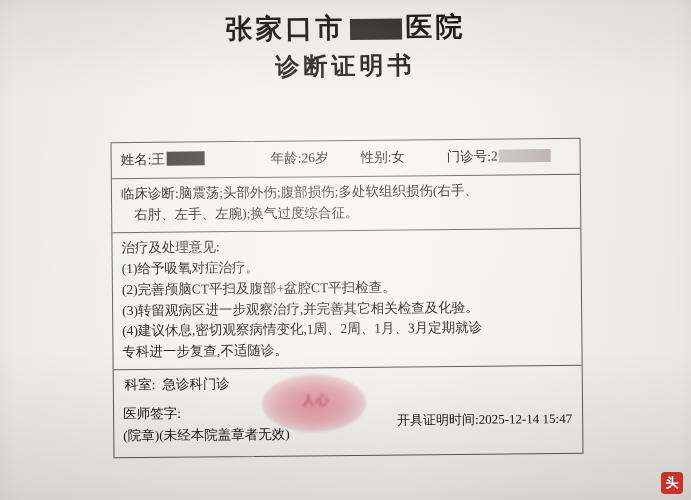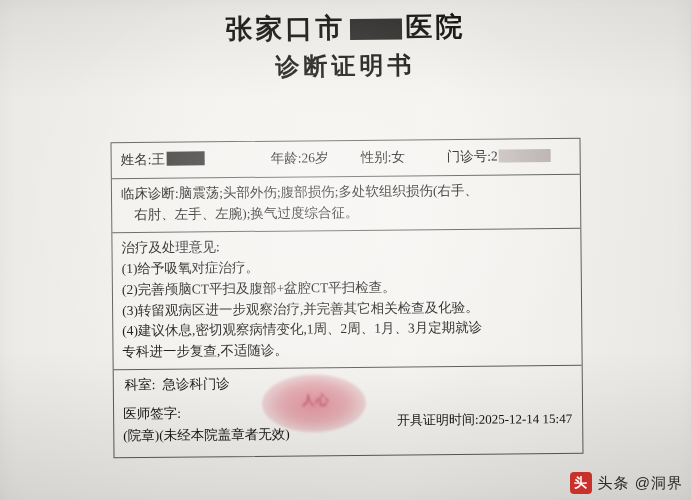--- a/index.html
+++ b/index.html
@@ -226,15 +226,14 @@
 
       <div id="foot-right"><span>开具证明时间:</span><span>2025-12-14  15:47</span></div>
     </div>
 
   </div>
 
   <div id="vignette"></div>
 
   <div id="watermark">
     <span id="wm-logo">头</span>
-    <span id="wm-text">头条 @洞界</span>
   </div>
 </div>
 
 </body></html>

